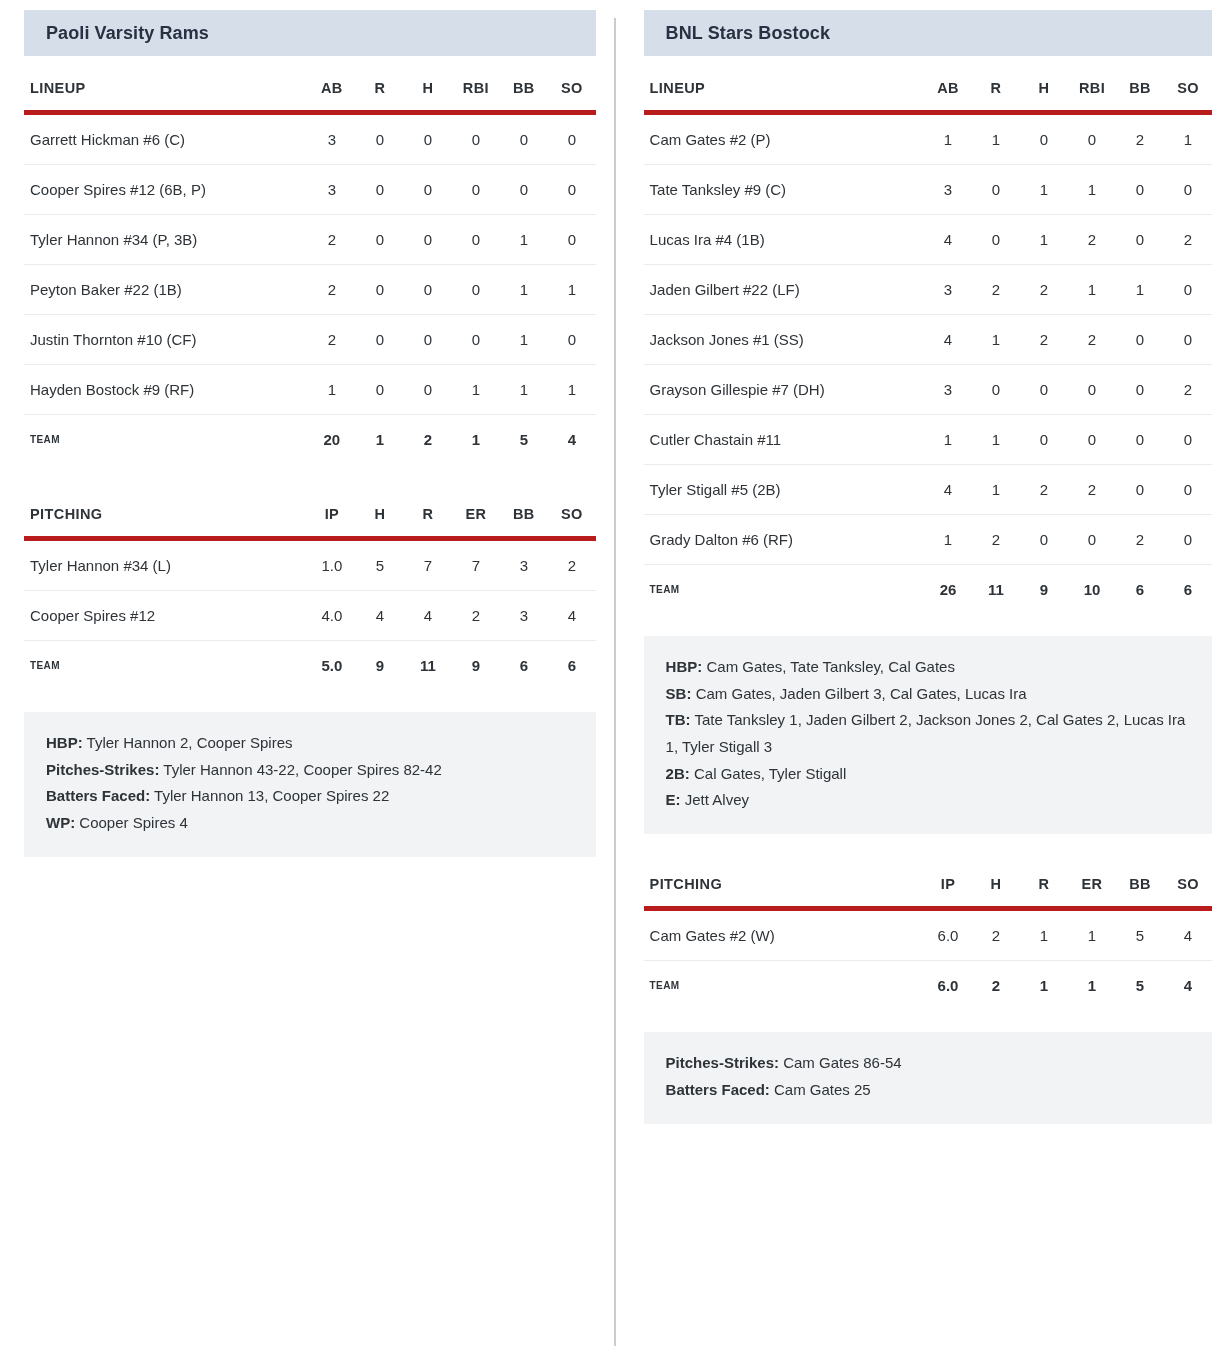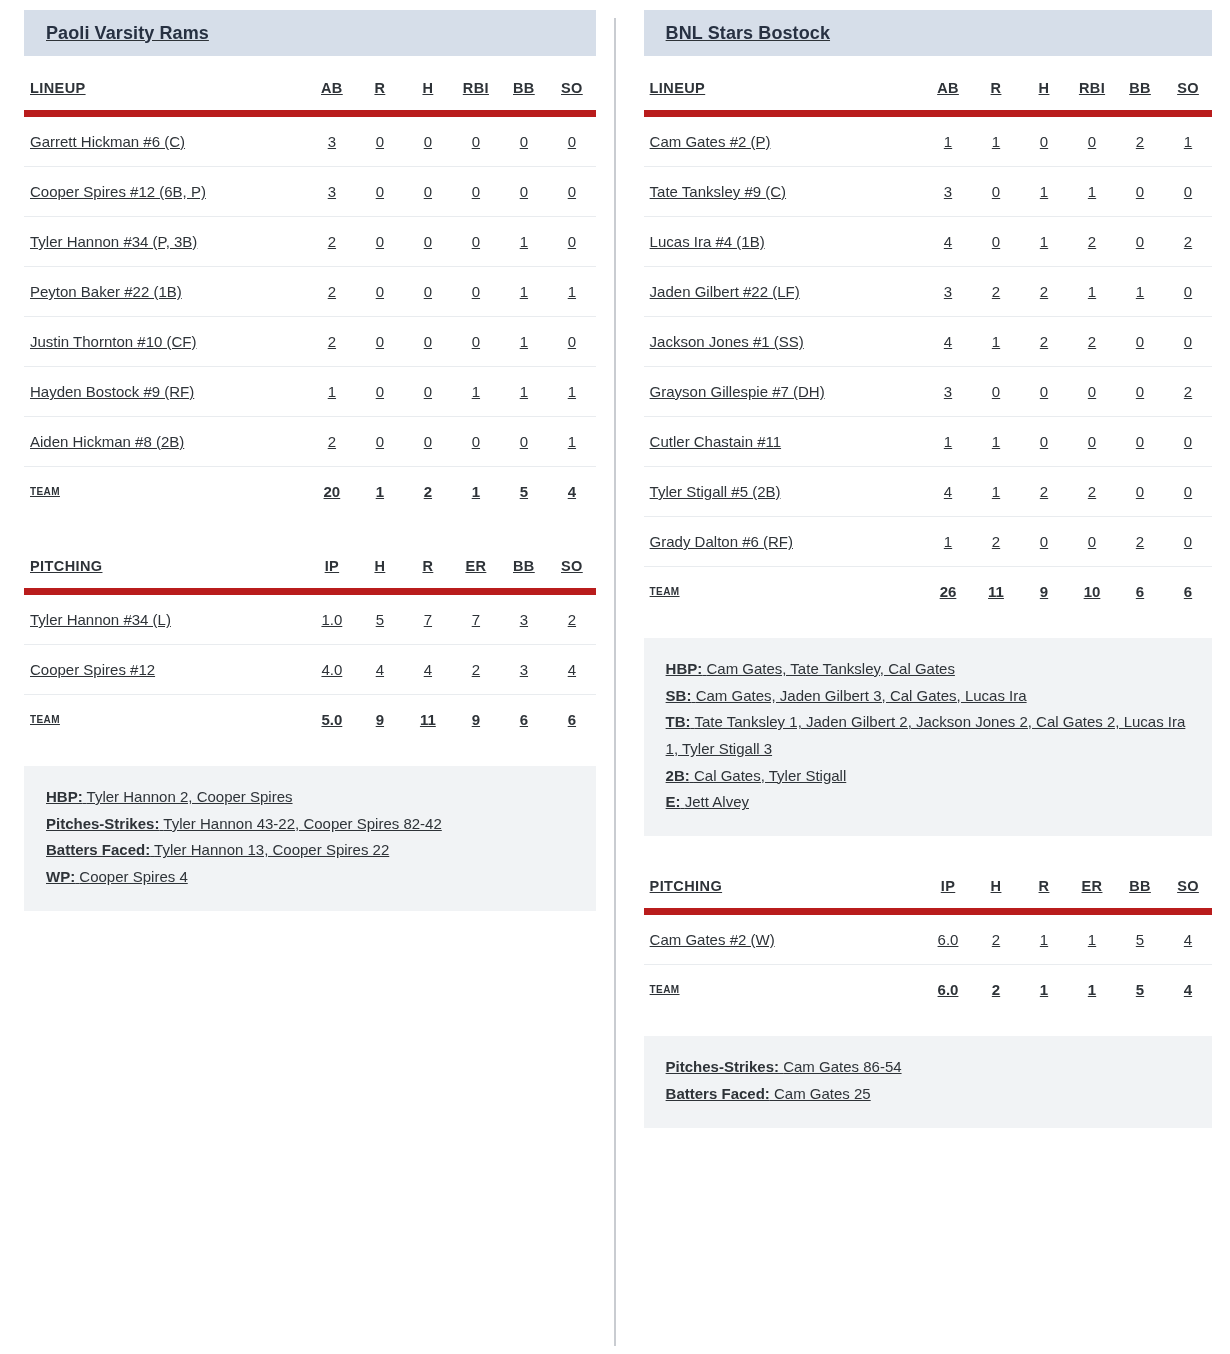--- a/index.html
+++ b/index.html
@@ -13,21 +13,20 @@
   .page {
     width: 1230px;
     height: 1354px;
     position: relative;
     display: flex;
     padding: 10px 0 0 0;
   }
   .col {
     width: 699px;
     padding: 0 18px 0 18px;
-    text-decoration: underline;
   }
   .col-left { padding-left: 24px; padding-right: 18px; }
   .col-right { padding-left: 28px; padding-right: 18px; }
   .divider {
     width: 2px;
     background: #c9ccd1;
     margin: 8px 0 8px 0;
     align-self: stretch;
   }
 
@@ -49,21 +48,21 @@
     margin-top: 8px;
   }
   table.stat th, table.stat td {
     font-size: 15px;
     color: #2e3338;
     padding: 0;
   }
   table.stat th {
     font-weight: bold;
     padding: 16px 0 14px 0;
-    border-bottom: 7px solid #b91c1c;
+    border-bottom: 5px solid #b91c1c;
     font-size: 14.5px;
     letter-spacing: 0.4px;
   }
   table.stat th.name, table.stat td.name {
     text-align: left;
     padding-left: 6px;
   }
   table.stat th.num, table.stat td.num {
     text-align: center;
     width: 48px;
@@ -161,29 +160,20 @@
             <td class="num">1</td>
             <td class="num">0</td>
           </tr>
           <tr>
             <td class="name">Hayden Bostock #9 (RF)</td>
             <td class="num">1</td>
             <td class="num">0</td>
             <td class="num">0</td>
             <td class="num">1</td>
             <td class="num">1</td>
-            <td class="num">1</td>
-          </tr>
-          <tr>
-            <td class="name">Aiden Hickman #8 (2B)</td>
-            <td class="num">2</td>
-            <td class="num">0</td>
-            <td class="num">0</td>
-            <td class="num">0</td>
-            <td class="num">0</td>
             <td class="num">1</td>
           </tr>
           <tr class="total">
             <td class="name">TEAM</td>
             <td class="num">20</td>
             <td class="num">1</td>
             <td class="num">2</td>
             <td class="num">1</td>
             <td class="num">5</td>
             <td class="num">4</td>

